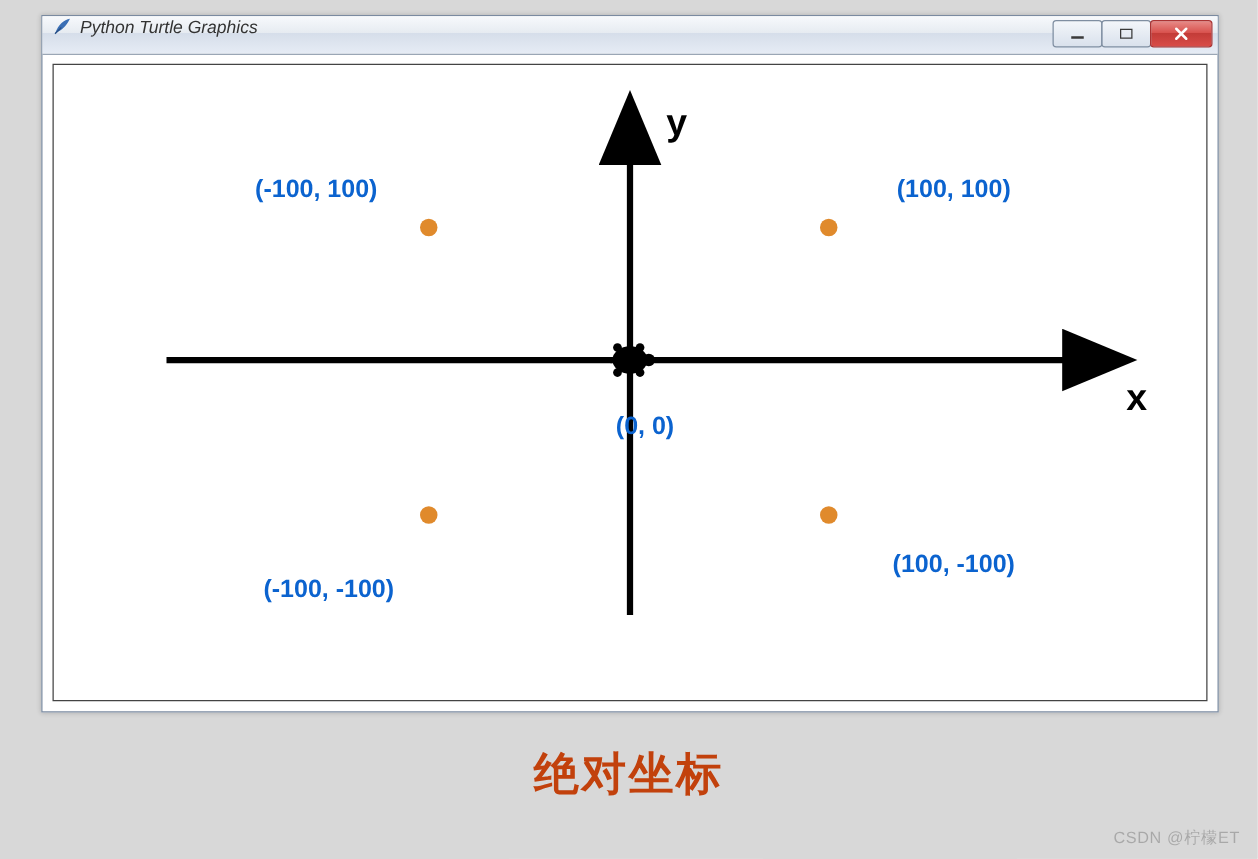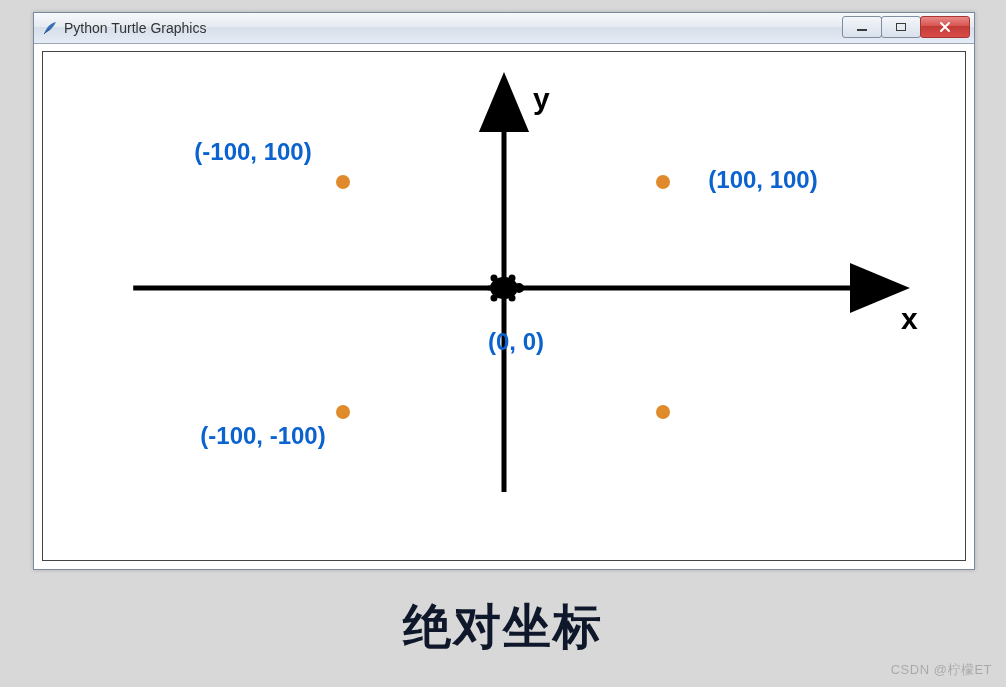--- a/index.html
+++ b/index.html
@@ -20,24 +20,24 @@
     border: 1px solid #7a8aa0;
     background: #fff;
     box-shadow: 0 0 4px rgba(0,0,0,0.2);
   }
   .titlebar {
     height: 30px;
     width: 100%;
     background: linear-gradient(to bottom, #f7f9fc 0%, #e6ebf1 45%, #d6deea 46%, #e6ecf5 100%);
     border-bottom: 1px solid #9aa6b5;
     display: flex;
-    align-items: center;
     font-size: 14px;
     color: #333;
     position: relative;
+    font-style: italic;
   }
   .titlebar .app-icon {
     width: 16px;
     height: 16px;
     margin: 0 6px 0 8px;
     display: inline-block;
   }
   .titlebar .title-text {
     flex: 0 0 auto;
   }
@@ -93,21 +93,21 @@
     background: #fff;
   }
   .canvas {
     position: absolute;
     inset: 0;
   }
   .coord-label {
     position: absolute;
     font-weight: bold;
     color: #0b63cf;
-    font-size: 24px;
+    font-size: 20px;
     white-space: nowrap;
     transform: translate(-50%, -50%);
   }
   .axis-label {
     position: absolute;
     font-weight: bold;
     color: #000;
     font-size: 30px;
   }
   .dot {
@@ -117,23 +117,23 @@
     border-radius: 50%;
     background: #e08a2c;
     transform: translate(-50%, -50%);
   }
   .caption {
     position: absolute;
     left: 0;
     right: 0;
     top: 595px;
     text-align: center;
-    font-size: 48px;
+    font-size: 36px;
     font-weight: bold;
-    color: #0f172a;
+    color: #c2410c;
     letter-spacing: 2px;
   }
   .watermark {
     position: absolute;
     right: 14px;
     bottom: 8px;
     font-size: 13px;
     color: rgba(0,0,0,0.22);
     letter-spacing: 0.5px;
   }
@@ -193,26 +193,27 @@
 
       
       <span class="coord-label" style="left:473px; top:290px;">(0, 0)</span>
 
       
       <span class="dot" style="left:300px; top:130px;"></span>
       <span class="coord-label" style="left:210px; top:100px;">(-100, 100)</span>
 
       
       <span class="dot" style="left:620px; top:130px;"></span>
-      <span class="coord-label" style="left:720px; top:100px;margin-top:28px;">(100, 100)</span>
+      <span class="coord-label" style="left:720px; top:100px;">(100, 100)</span>
 
       
       <span class="dot" style="left:300px; top:360px;"></span>
-      <span class="coord-label" style="left:220px; top:384px;">(-100, -100)</span>
+      <span class="coord-label" style="left:220px; top:420px;">(-100, -100)</span>
 
       
       <span class="dot" style="left:620px; top:360px;"></span>
+      <span class="coord-label" style="left:720px; top:400px;">(100, -100)</span>
     </div>
   </div>
 </div>
 
 <div class="caption">绝对坐标</div>
 <div class="watermark">CSDN @柠檬ET</div>
 
 </body></html>

